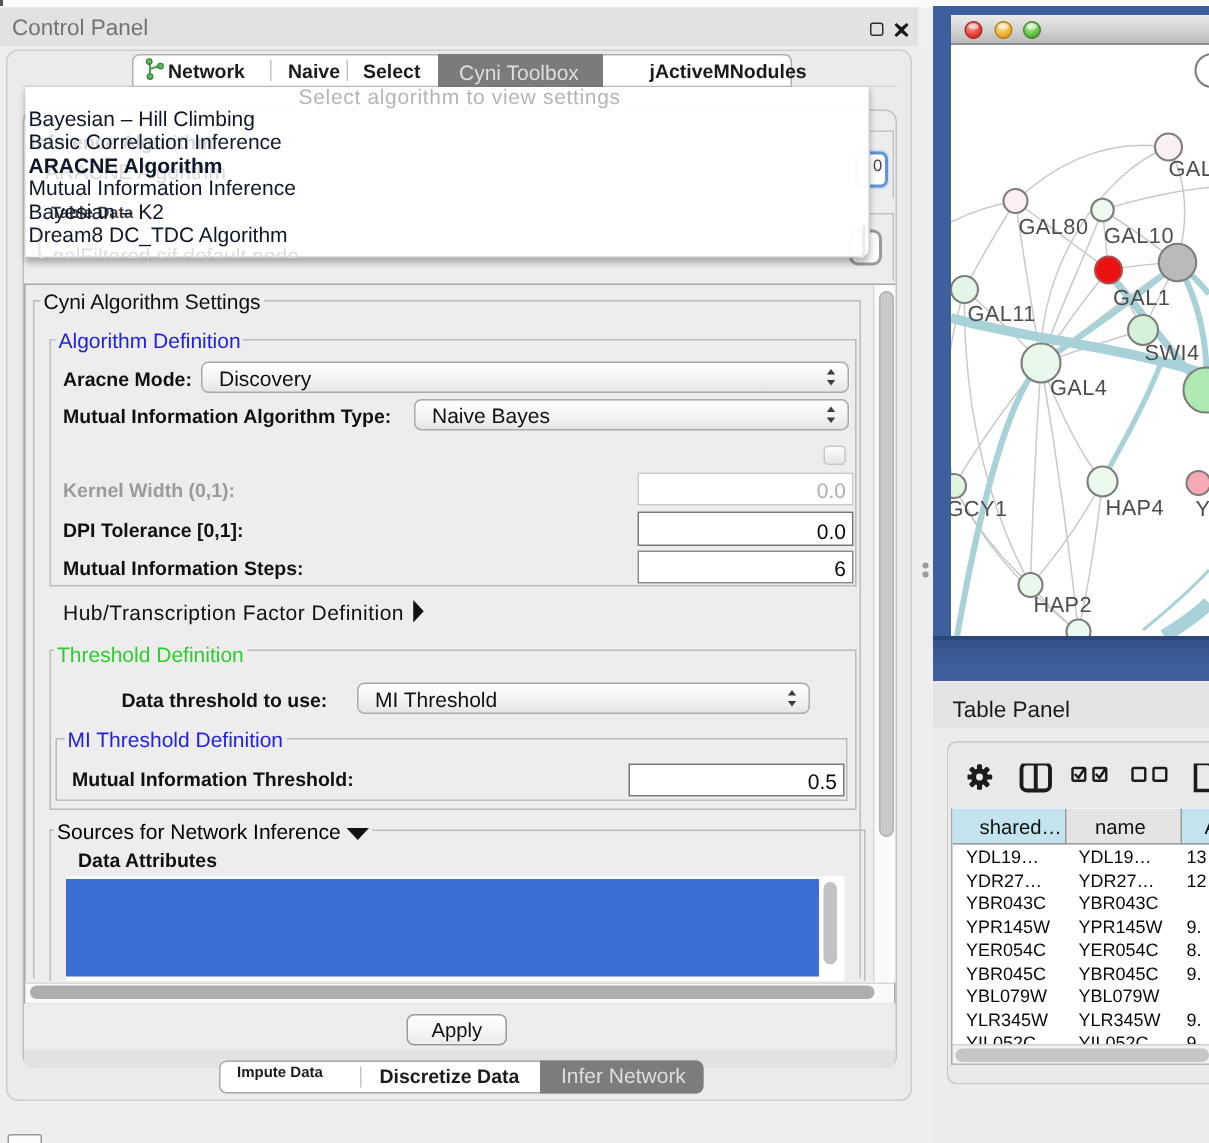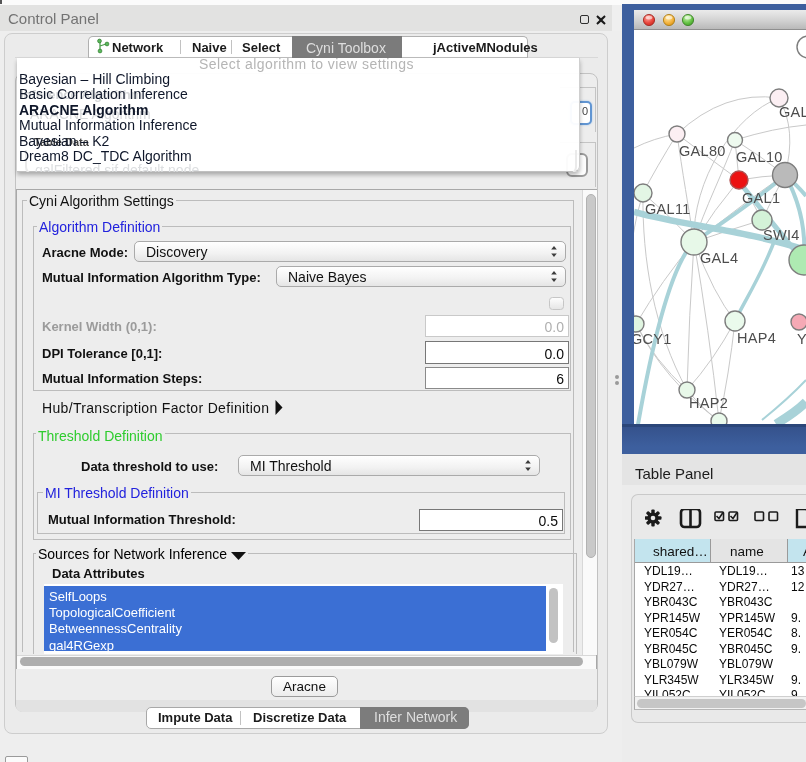--- a/index.html
+++ b/index.html
@@ -136,40 +136,39 @@
     </div>
 
   <div class="ab" style="left:33px;top:553px;width:544px;height:101px;border:1px solid #bcbcbc;border-bottom:none;box-sizing:border-box;"></div>
   <div class="ab gtitle" style="left:36px;top:546px;">Sources for Network Inference <svg width="15" height="9" viewBox="0 0 15 9" style="vertical-align:-1px;">
         <path d="M0 1 L15 1 L7.5 9 Z" fill="#111"></path>
       </svg></div>
   <div class="ab lbl b" style="left:52px;top:566px;">Data Attributes</div>
 
   <div class="ab" style="left:44px;top:584px;width:519px;height:70px;background:#ffffff;overflow:hidden;"></div>
   <div class="ab" style="left:44px;top:586px;width:502px;height:65px;background:#3b6fd4;"></div>
-  <div class="ab" style="left:49px;top:589px;font-size:13px;color:#ffffff;line-height:16.2px;">SelfLoops<br>TopologicalCoefficient<br>BetweennessCentrality<br>gal4RGexp</div>
   <div class="ab" style="left:549px;top:588px;width:9px;height:55px;background:#c2c2c2;border-radius:5px;"></div>
 
   <div class="ab" style="left:17px;top:58px;width:563px;height:114px;background:rgba(255,255,255,0.96);border-right:1px solid #cfcfcf;border-bottom:1px solid #c0c0c0;border-radius:0 0 6px 0;box-shadow:0 3px 4px rgba(0,0,0,0.28);box-sizing:border-box;"></div>
   <div class="ab" style="left:17px;top:58px;width:563px;height:114px;overflow:hidden;">
     <div class="ab b" style="left:3px;top:29px;font-size:13px;color:#d6d8da;">Inference Algorithm</div>
     <div class="ab" style="left:13px;top:48px;font-size:14px;color:#d8dadc;">ARACNE Algorithm</div>
     <div class="ab b" style="left:17px;top:78px;font-size:11px;color:#404040;">Table Data</div>
     <div class="ab" style="left:8px;top:92px;width:552px;height:25px;border:2px solid #eaeaea;border-top:none;border-radius:0 0 8px 8px;box-sizing:border-box;"></div>
     <div class="ab" style="left:18px;top:104px;font-size:14px;color:#dcdee0;">galFiltered.sif default node</div>
   </div>
   <div class="ab" style="left:199px;top:56px;font-size:14px;letter-spacing:0.45px;color:#b5b5b5;">Select algorithm to view settings</div>
   <div class="ab" style="left:19px;top:72px;font-size:14px;color:#0f172a;line-height:15.45px;">Bayesian – Hill Climbing<br>Basic Correlation Inference<br><span class="b">ARACNE Algorithm</span><br>Mutual Information Inference<br>Bayesian – K2<br>Dream8 DC_TDC Algorithm</div>
 
-  <div class="ab" style="left:271px;top:676px;width:67px;height:21px;background:linear-gradient(#ffffff,#ececec);border:1px solid #9b9b9b;border-radius:5px;box-sizing:border-box;text-align:center;font-size:13.5px;color:#111;line-height:19px;">Aracne</div>
+  <div class="ab" style="left:271px;top:676px;width:67px;height:21px;background:linear-gradient(#ffffff,#ececec);border:1px solid #9b9b9b;border-radius:5px;box-sizing:border-box;text-align:center;font-size:13.5px;color:#111;line-height:19px;">Apply</div>
 
   <div class="ab" style="left:146px;top:707px;width:323px;height:22px;background:#ffffff;border:1px solid #a8a8a8;border-radius:5px;box-sizing:border-box;"></div>
   <div class="ab" style="left:240px;top:711px;width:1px;height:14px;background:#c2c2c2;"></div>
   <div class="ab" style="left:360px;top:707px;width:109px;height:22px;background:#7c7c7c;border-radius:0 5px 5px 0;box-sizing:border-box;"></div>
-  <div class="ab b" style="left:158px;top:710px;font-size:13px;color:#1b1b1b;">Impute Data</div>
+  <div class="ab b" style="left:158px;top:710px;font-size:10px;color:#1b1b1b;">Impute Data</div>
   <div class="ab b" style="left:253px;top:710px;font-size:13px;color:#1b1b1b;">Discretize Data</div>
   <div class="ab" style="left:374px;top:709px;font-size:14px;color:#dedede;">Infer Network</div>
 
   <div class="ab" style="left:615px;top:375px;width:4px;height:4px;background:#9a9a9a;border-radius:2px;"></div>
   <div class="ab" style="left:615px;top:381px;width:4px;height:4px;background:#9a9a9a;border-radius:2px;"></div>
 
   <div class="ab" style="left:5px;top:756px;width:21px;height:10px;background:#fbfbfb;border:1px solid #9a9a9a;border-radius:2px;"></div>
 
   <div class="ab" style="left:622px;top:4px;width:184px;height:450px;background:#3d5f9e;"></div>
   <div class="ab" style="left:622px;top:424px;width:184px;height:3px;background:#2b4679;"></div>

